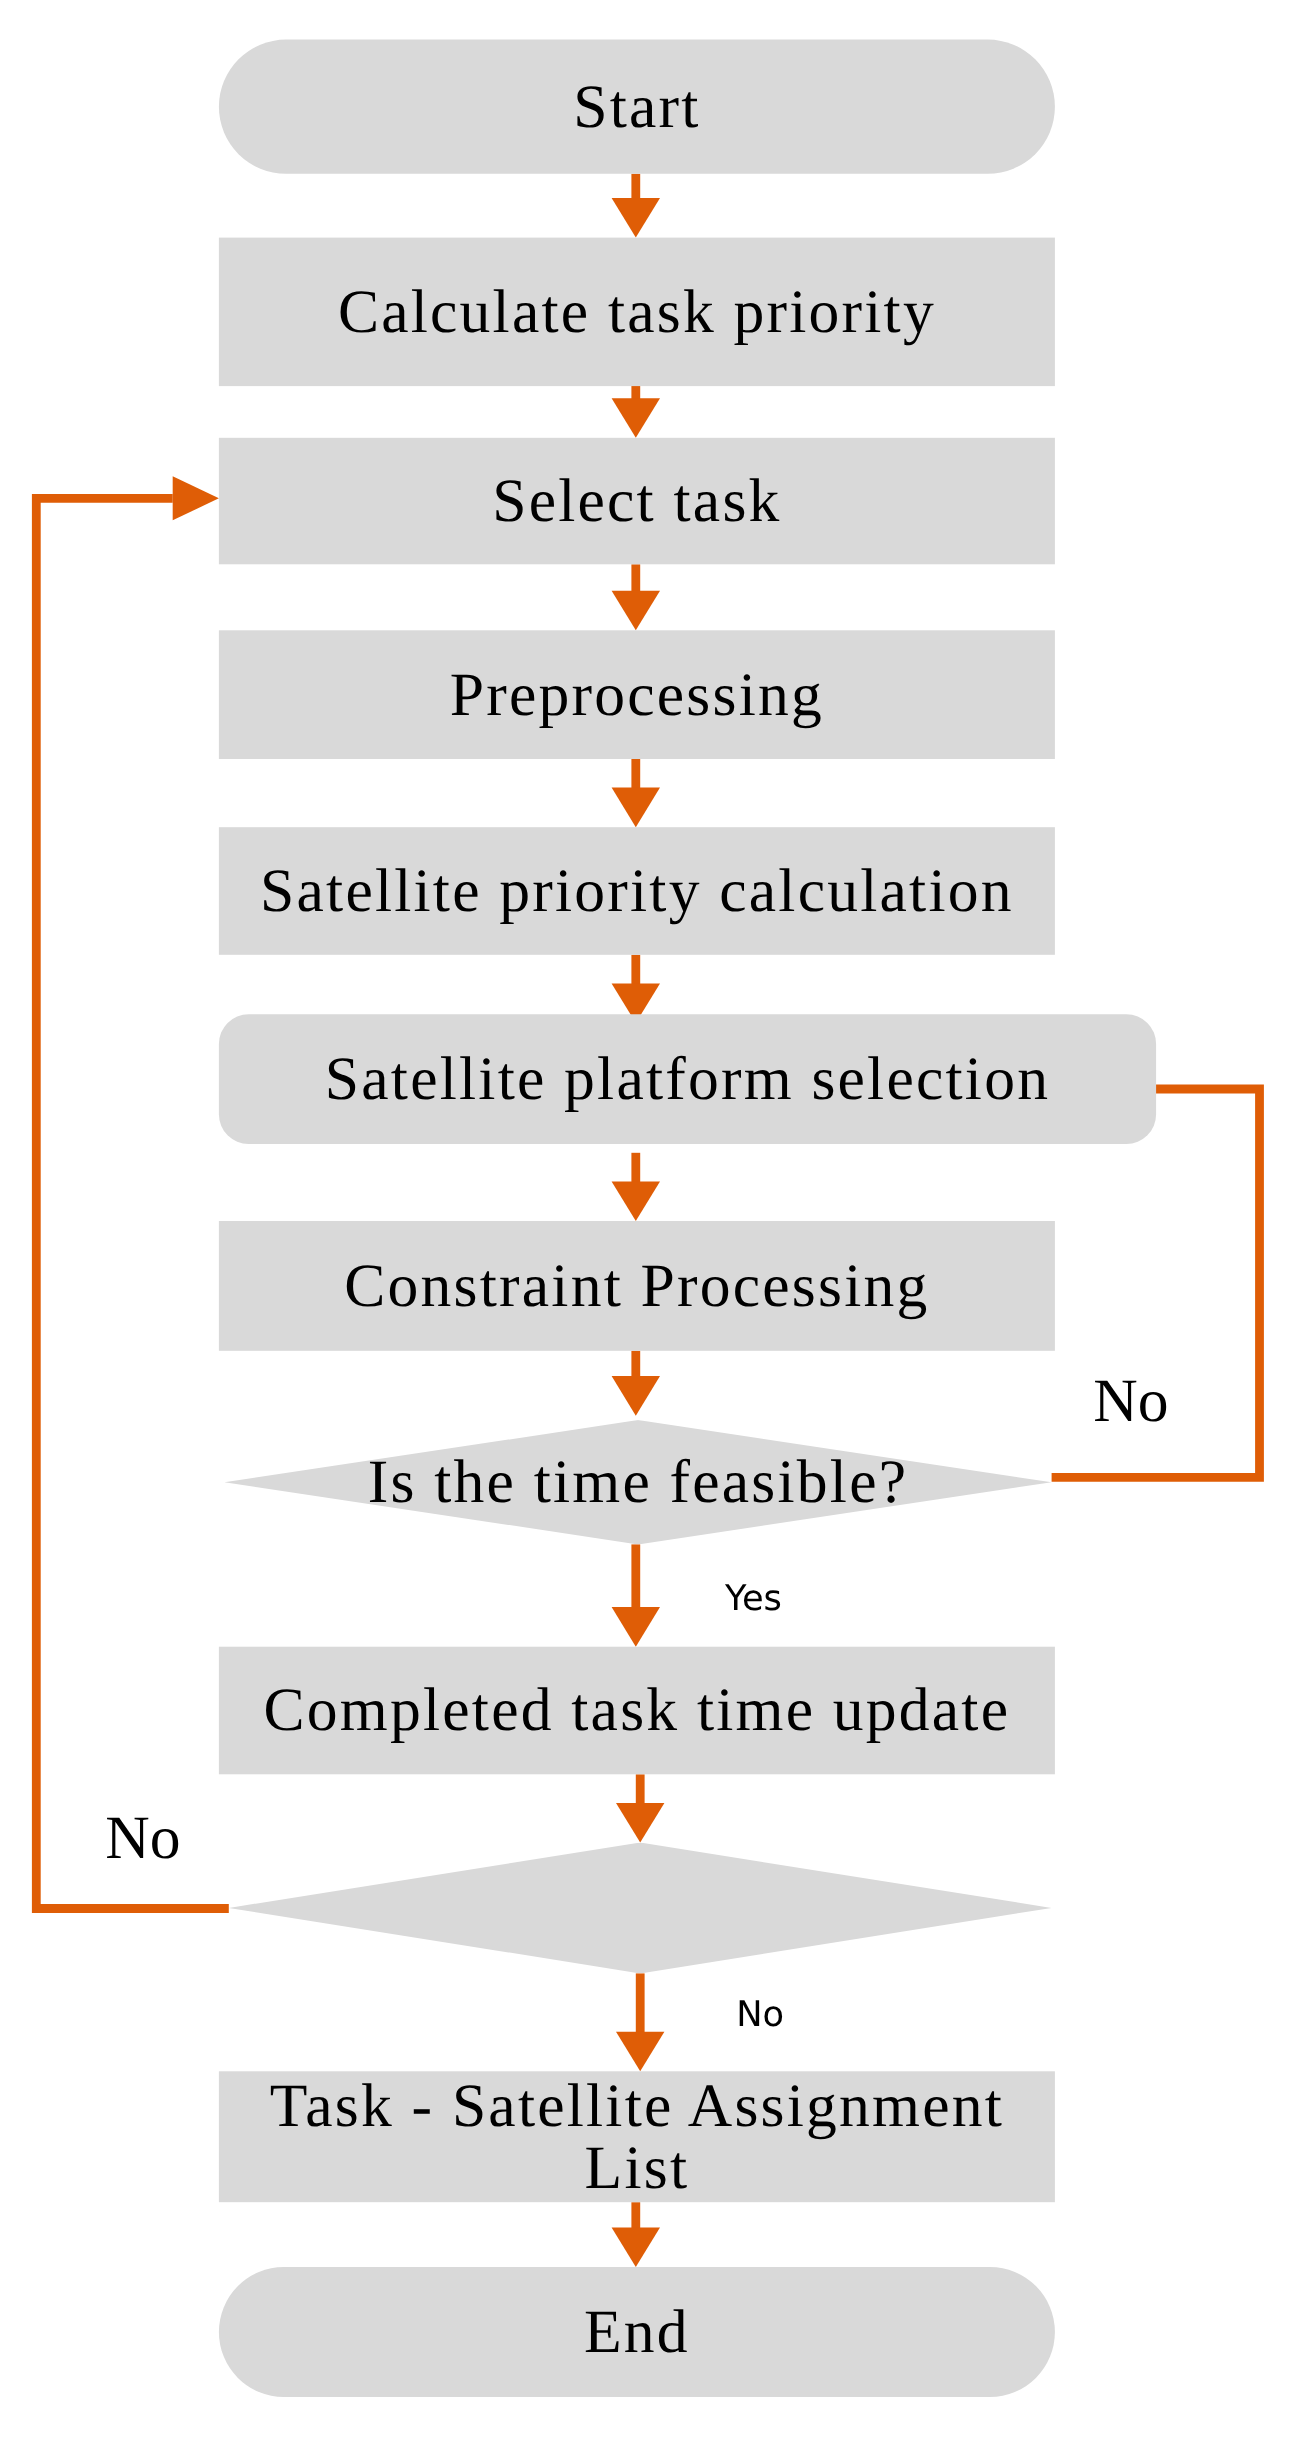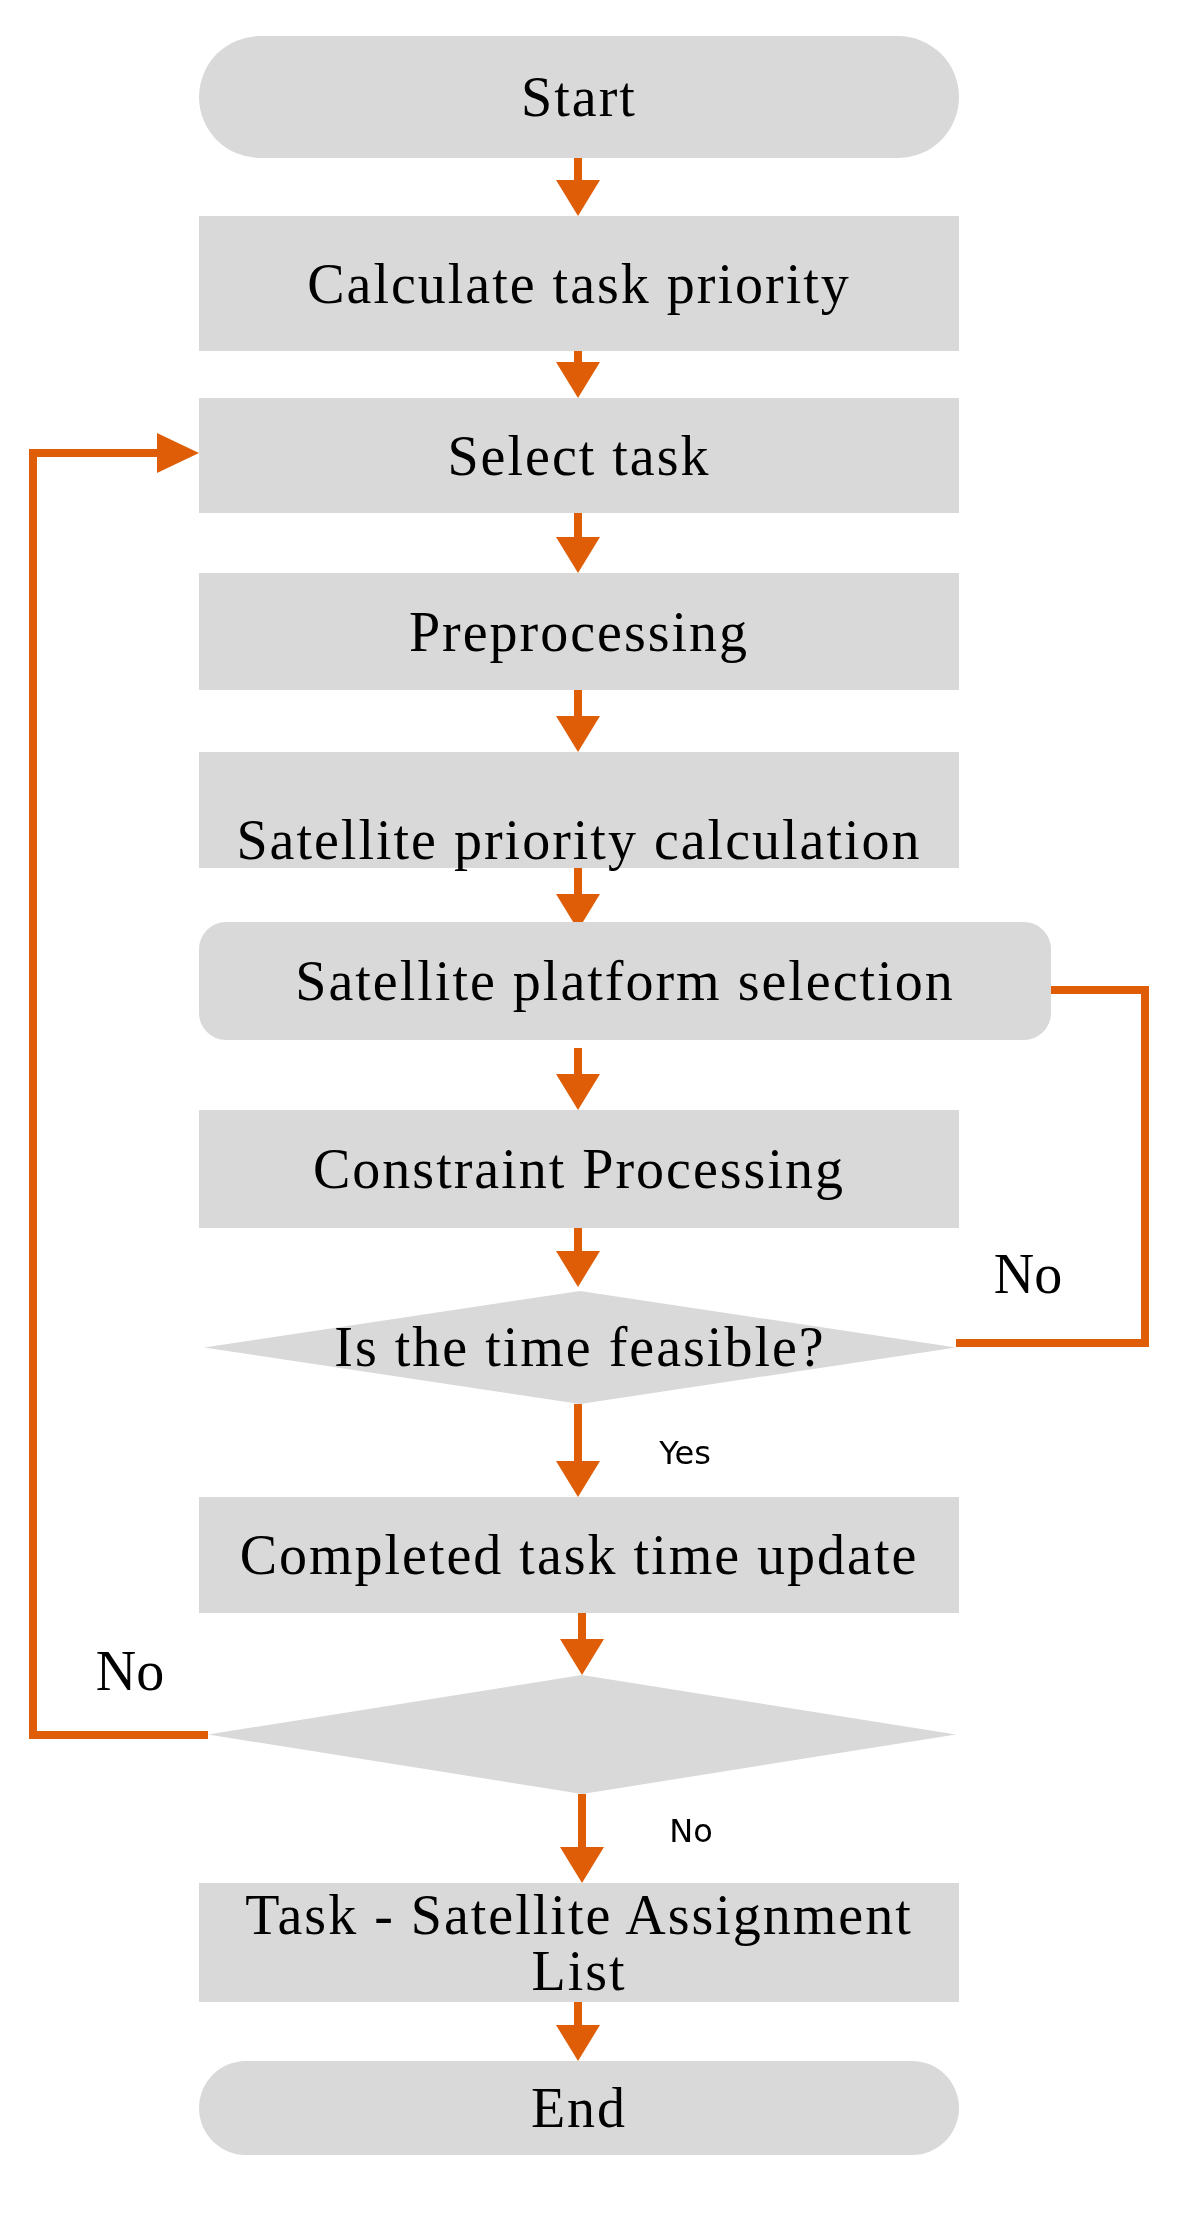--- a/index.html
+++ b/index.html
@@ -126,21 +126,21 @@
   </div>
 
   <div class="node" style="left:199px;top:573px;width:760px;height:117px;">
     <span>Preprocessing</span>
   </div>
 
   <div class="node" style="left:199px;top:398px;width:760px;height:115px;">
     <span>Select task</span>
   </div>
 
-  <div class="node" style="left:199px;top:752px;width:760px;height:116px;align-items:flex-end;">
+  <div class="node" style="left:199px;top:752px;width:760px;height:116px;">
     <span>Satellite priority calculation</span>
   </div>
 
   <div class="node" style="left:199px;top:922px;width:852px;height:118px;border-radius:27px;">
     <span>Satellite platform selection</span>
   </div>
 
   <div class="node" style="left:199px;top:1110px;width:760px;height:118px;">
     <span>Constraint Processing</span>
   </div>
@@ -153,21 +153,21 @@
   <div class="node" style="left:199px;top:1497px;width:760px;height:116px;">
     <span>Completed task time update</span>
   </div>
 
   <div class="decision-shape" style="left:208px;top:1675px;width:748px;height:119px;"></div>
 
   <div class="node" style="left:199px;top:1883px;width:760px;height:119px;">
     <span class="label-inner assign-label">Task - Satellite Assignment List</span>
   </div>
 
-  <div class="node terminator" style="left:199px;top:2061px;width:760px;height:94px;">
+  <div class="node terminator" style="left:199px;top:2061px;width:760px;height:118px;">
     <span>End</span>
   </div>
 
   <div class="edge-label serif" style="left:973px;top:1248px;width:110px;height:52px;">
     <span>No</span>
   </div>
   <div class="edge-label sans" style="left:630px;top:1428px;width:110px;height:50px;">
     <span>Yes</span>
   </div>
   <div class="edge-label serif" style="left:75px;top:1645px;width:110px;height:52px;">

